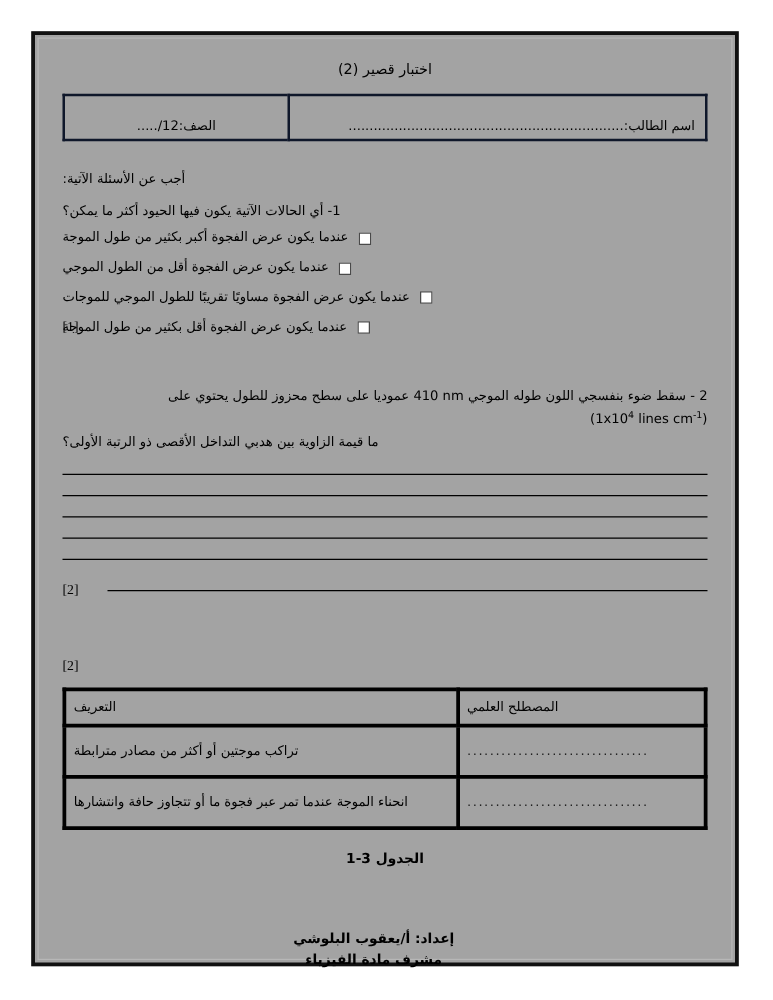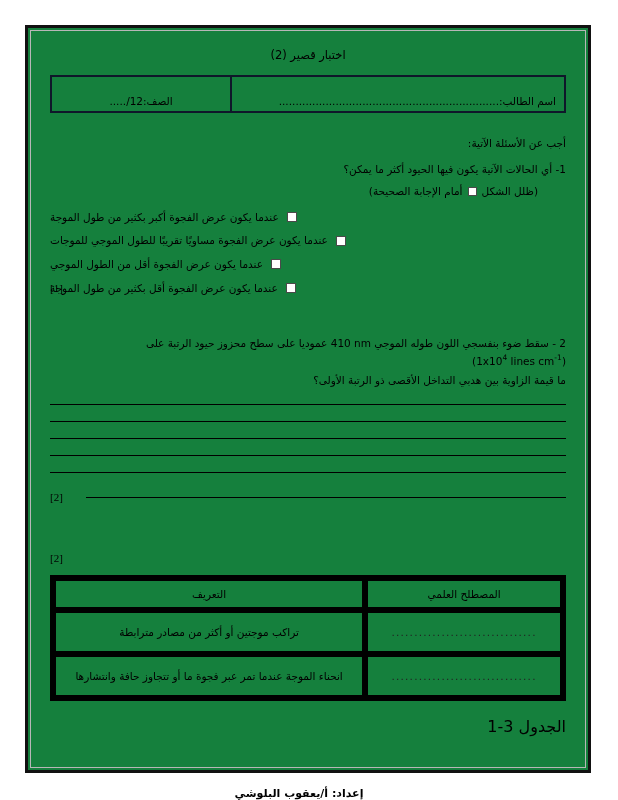--- a/index.html
+++ b/index.html
@@ -18,21 +18,21 @@
 
   
   .page-frame {
     position: absolute;
     left: 25px;
     top: 25px;
     width: 566px;
     height: 748px;
     border: 3px solid #111111;
     box-sizing: border-box;
-    background: #15803d;
+    background: #a3a3a3;
   }
   .page-frame-inner {
     position: absolute;
     left: 2px;
     top: 2px;
     right: 2px;
     bottom: 2px;
     border: 1px solid #b7b7b7;
     box-sizing: border-box;
   }
@@ -73,21 +73,21 @@
     direction: rtl;
     unicode-bidi: isolate;
   }
   .info-cell-name { width: 66%; text-align: right; }
   .info-cell-class { width: 34%; text-align: center; }
 
   
   .rtl-line {
     direction: rtl;
     unicode-bidi: isolate;
-    text-align: right;
+    text-align: left;
     font-size: 10.5px;
     line-height: 1.55;
   }
   .instruction {
     margin: 2px 0 10px 0;
   }
   .q-text {
     margin: 4px 0 6px 0;
   }
   .sub-instruction {
@@ -154,21 +154,21 @@
   .q2-line1 {
     direction: rtl;
     unicode-bidi: isolate;
     text-align: right;
     font-size: 10.5px;
     line-height: 1.6;
   }
   .q2-line2 {
     direction: rtl;
     unicode-bidi: isolate;
-    text-align: right;
+    text-align: left;
     font-size: 10.5px;
     line-height: 1.6;
     margin-top: 2px;
   }
   .ltr-chunk {
     direction: ltr;
     unicode-bidi: isolate;
     display: inline-block;
   }
   sup { font-size: 0.72em; vertical-align: super; }
@@ -218,37 +218,38 @@
   .q3-head .mark { top: 1px; transform: none; }
 
   .concept-table {
     width: 100%;
     border-collapse: collapse;
     table-layout: fixed;
     direction: rtl;
   }
   .concept-table th,
   .concept-table td {
-    border: 6px solid #000000;
+    border: 3px solid #000000;
     font-size: 10.5px;
     font-weight: normal;
-    text-align: center;
+    text-align: left;
     direction: rtl;
     unicode-bidi: isolate;
     padding: 4px 6px;
   }
   .concept-table th { height: 18px; }
   .concept-table td { height: 30px; vertical-align: middle; }
   .col-term { width: 38%; }
   .col-def  { width: 62%; }
   .dots { letter-spacing: 1.2px; color: #222222; }
 
   .table-caption {
-    font-size: 16px;
-    font-weight: normal;
+    text-align: center;
+    font-size: 11px;
+    font-weight: bold;
     margin-top: 16px;
     direction: rtl;
     unicode-bidi: isolate;
   }
 
   
   .footer {
     margin-top: 50px;
     text-align: center;
     padding-right: 18px;
@@ -275,47 +276,44 @@
         <td class="info-cell-name">اسم الطالب:..................................................................</td>
         <td class="info-cell-class">الصف:12/.....</td>
       </tr>
     </tbody>
       </table>
 
     <div class="rtl-line instruction">أجب عن الأسئلة الآتية:</div>
 
     <div class="rtl-line q-text">1- أي الحالات الآتية يكون فيها الحيود أكثر ما يمكن؟</div>
 
-    <div class="rtl-line sub-instruction">
-      <span>(ظلل الشكل</span><span class="cbox"></span><span>أمام الإجابة الصحيحة)</span>
-    </div>
 
     <div class="option-row">
       <span class="option-box"></span>
       <span class="option-label">عندما يكون عرض الفجوة أكبر بكثير من طول الموجة</span>
     </div>
     <div class="option-row">
       <span class="option-box"></span>
-      <span class="option-label">عندما يكون عرض الفجوة مساويًا تقريبًا للطول الموجي للموجات</span>
+      <span class="option-label">عندما يكون عرض الفجوة أقل من الطول الموجي</span>
     </div>
     <div class="option-row">
       <span class="option-box"></span>
-      <span class="option-label">عندما يكون عرض الفجوة أقل من الطول الموجي</span>
+      <span class="option-label">عندما يكون عرض الفجوة مساويًا تقريبًا للطول الموجي للموجات</span>
     </div>
     <div class="option-row">
       <span class="mark">[1]</span>
       <span class="option-box"></span>
       <span class="option-label">عندما يكون عرض الفجوة أقل بكثير من طول الموجة</span>
     </div>
 
     <div class="q2-block">
       <div class="q2-line1">
         <span>2 - سقط ضوء بنفسجي اللون طوله الموجي</span>
         <span class="ltr-chunk">410 nm</span>
-        <span>عموديا على سطح محزوز حيود الرتبة على</span>
+        <span>عموديا على سطح محزوز للطول يحتوي على</span>
         <span class="ltr-chunk"><span>(1x10</span><sup>4</sup><span> lines cm</span><sup>-1</sup><span>)</span></span>
       </div>
       <div class="q2-line2">ما قيمة الزاوية بين هدبي التداخل الأقصى ذو الرتبة الأولى؟</div>
 
       <div class="answer-lines">
         <div class="answer-rule"></div>
         <div class="answer-rule"></div>
         <div class="answer-rule"></div>
         <div class="answer-rule"></div>
         <div class="answer-rule"></div>

